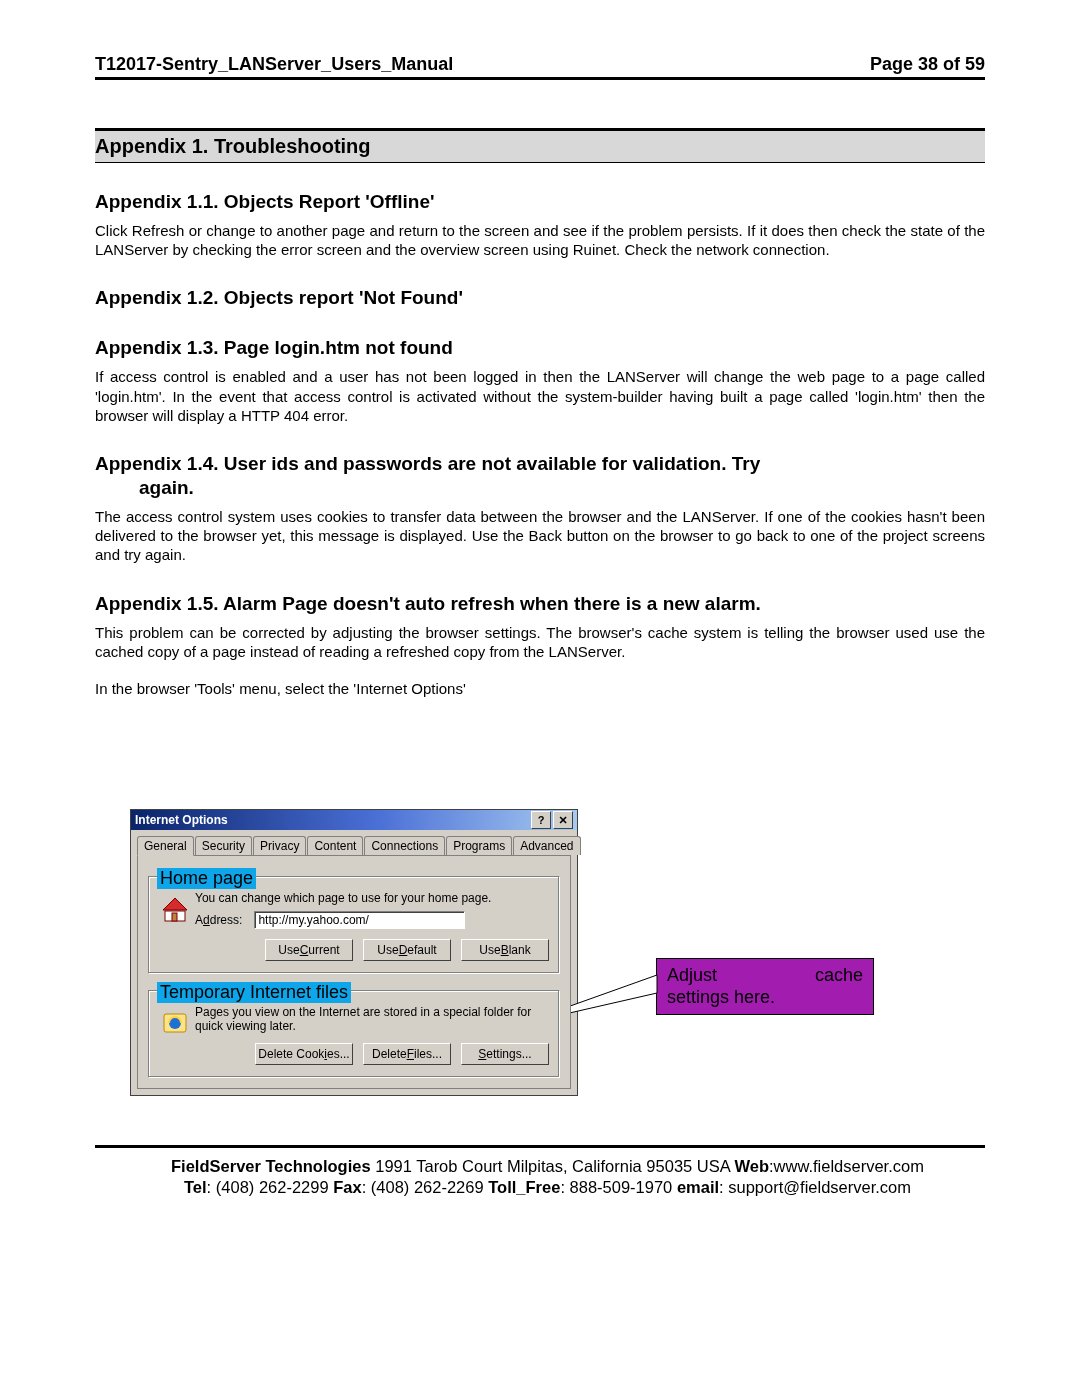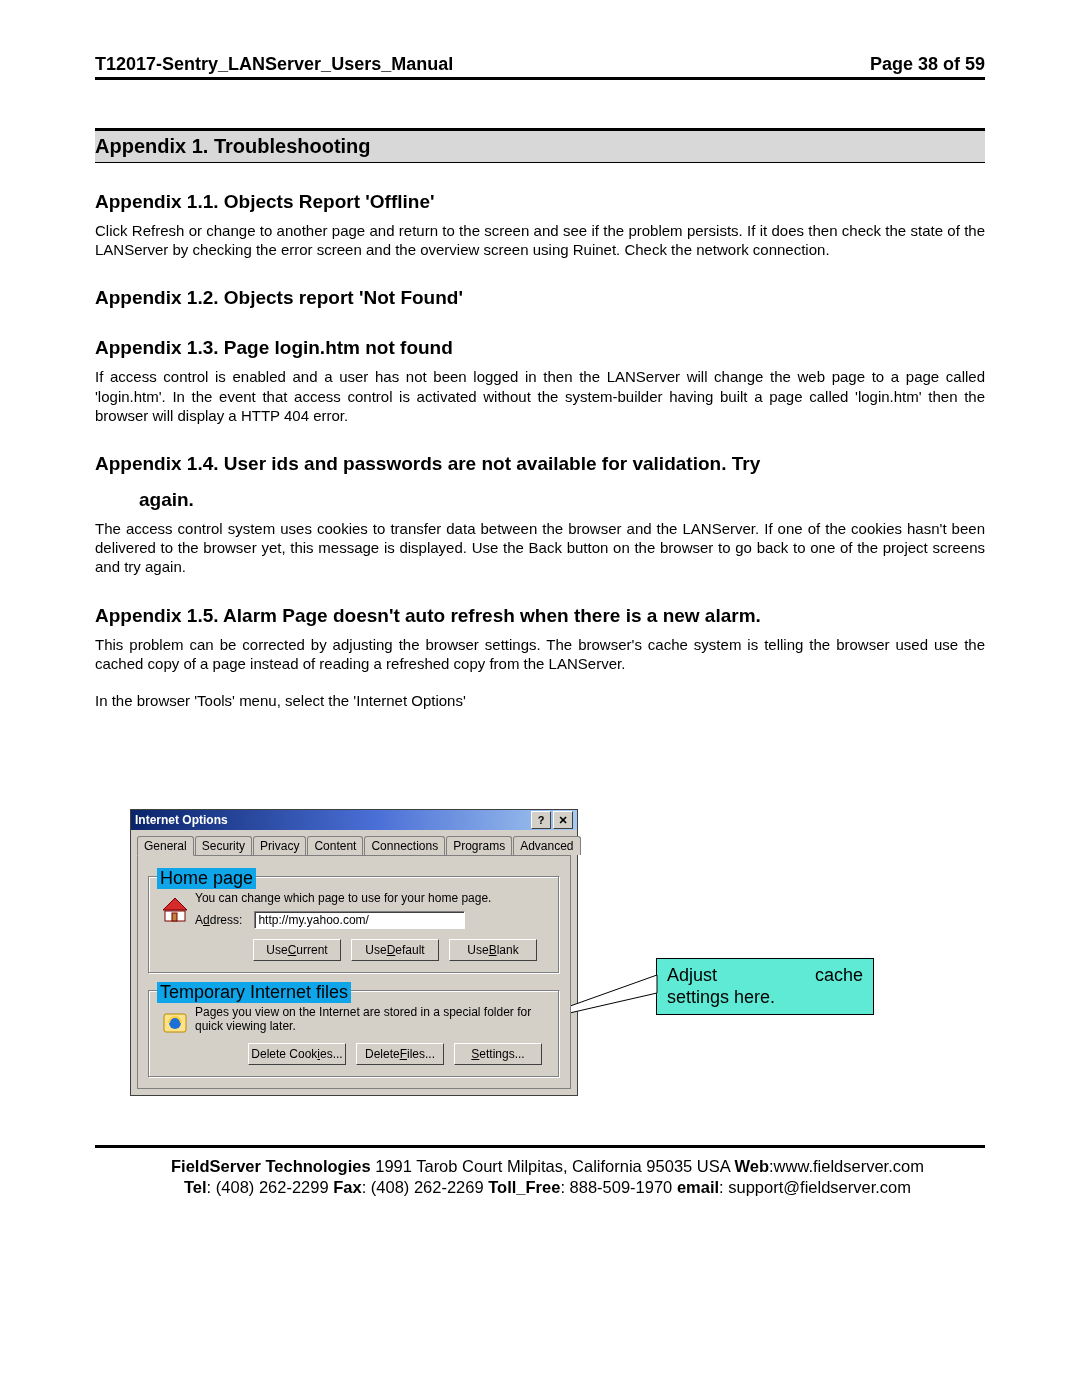--- a/index.html
+++ b/index.html
@@ -1,20 +1,20 @@
 <!DOCTYPE html>
 <html><head>
 <meta charset="utf-8">
 <style>
 html, body { margin: 0; padding: 0; background: #fff; font-family: Arial, Helvetica, sans-serif; color: #000; }
 .page { width: 1080px; height: 1397px; position: relative; box-sizing: border-box; padding: 54px 95px 0 95px; }
 .header-row { display: flex; justify-content: space-between; font-weight: bold; font-size: 18px; border-bottom: 3px solid #000; padding-bottom: 2px; }
 .appendix-bar { margin-top: 48px; background: #d8d8d8; border-top: 3px solid #000; border-bottom: 1px solid #000; font-weight: bold; font-size: 20px; padding: 4px 4px 4px 0; }
 .subhead { font-weight: bold; font-size: 19px; margin-top: 28px; }
-.subhead-line2 { font-weight: bold; font-size: 19px; padding-left: 44px; margin-top: 14px; }
+.subhead-line2 { font-weight: bold; font-size: 19px; padding-left: 44px; margin-top: 2px; }
 .body-text { font-size: 15px; line-height: 1.28; margin-top: 8px; text-align: justify; }
 
 
 .dialog-wrap { position: absolute; left: 130px; top: 809px; width: 446px; }
 .dialog { width: 446px; border: 1px solid #404040; background: #d4d0c8; font-family: Tahoma, Arial, sans-serif; }
 .dlg-title { height: 20px; background: linear-gradient(90deg, #0a246a 0%, #4a6fd6 55%, #a6caf0 100%); display: flex; align-items: center; padding: 0 4px; }
 .dlg-title-text { color: #fff; font-weight: bold; font-size: 12px; flex: 1; }
 .dlg-btn { width: 18px; height: 16px; background: #d4d0c8; border: 1px solid #fff; border-right-color: #404040; border-bottom-color: #404040; margin-left: 2px; display: inline-flex; align-items: center; justify-content: center; font-size: 11px; font-weight: bold; }
 .tabs { display: flex; margin: 6px 6px 0 6px; font-size: 12px; }
 .tab { border: 1px solid #808080; border-bottom: none; padding: 2px 6px; margin-right: 1px; background: #d4d0c8; position: relative; border-top-left-radius: 3px; border-top-right-radius: 3px; }
@@ -23,25 +23,25 @@
 
 .groupbox { border: 1px solid #808080; border-right-color: #fff; border-bottom-color: #fff; box-shadow: inset -1px -1px 0 #808080, inset 1px 1px 0 #fff; position: relative; }
 .groupbox-label { position: absolute; top: -9px; left: 8px; background: #0ea5e9; font-size: 18px; padding: 0 3px; }
 .gb-inner { display: flex; padding: 14px 10px 12px 10px; }
 .gb-icon { width: 36px; min-width: 36px; height: 36px; display: flex; align-items: center; justify-content: center; }
 .gb-content { flex: 1; font-size: 12px; }
 .gb-row { display: flex; align-items: center; margin-top: 6px; }
 .addr-input { width: 211px; height: 18px; font-size: 12px; background: #fff; border: 1px solid #808080; border-right-color: #fff; border-bottom-color: #fff; box-shadow: inset 1px 1px 0 #404040; padding: 0 3px; box-sizing: border-box; }
 .w-btn { height: 22px; font-size: 12px; background: #d4d0c8; border: 1px solid #fff; border-right-color: #404040; border-bottom-color: #404040; padding: 0; display: inline-flex; align-items: center; justify-content: center; }
 .w-btn span.u { text-decoration: underline; }
-.btn-row { display: flex; justify-content: center; gap: 10px; margin-top: 10px; padding-left: 46px; }
+.btn-row { display: flex; justify-content: flex-end; gap: 10px; margin-top: 10px; padding-left: 46px; }
 .btn-row .w-btn { width: 88px; }
 
 
-.callout { position: absolute; left: 656px; top: 958px; width: 218px; border: 1px solid #000; padding: 6px 10px 6px 10px; font-size: 18px; line-height: 1.2; box-sizing: border-box; background: #5eead4; }
+.callout { position: absolute; left: 656px; top: 958px; width: 218px; border: 1px solid #000; padding: 6px 10px 6px 10px; font-size: 18px; line-height: 1.2; box-sizing: border-box; background: #a21caf; }
 .callout-row { display: flex; justify-content: space-between; }
 
 
 .footer-rule { position: absolute; left: 95px; right: 95px; top: 1145px; border-top: 3px solid #000; }
 .footer { position: absolute; left: 110px; right: 95px; top: 1156px; font-size: 16.5px; text-align: center; line-height: 1.25; }
 .footer b { font-weight: bold; }
 
 svg.leader { position: absolute; left: 517px; top: 975px; pointer-events: none; }
 </style>
 </head>

